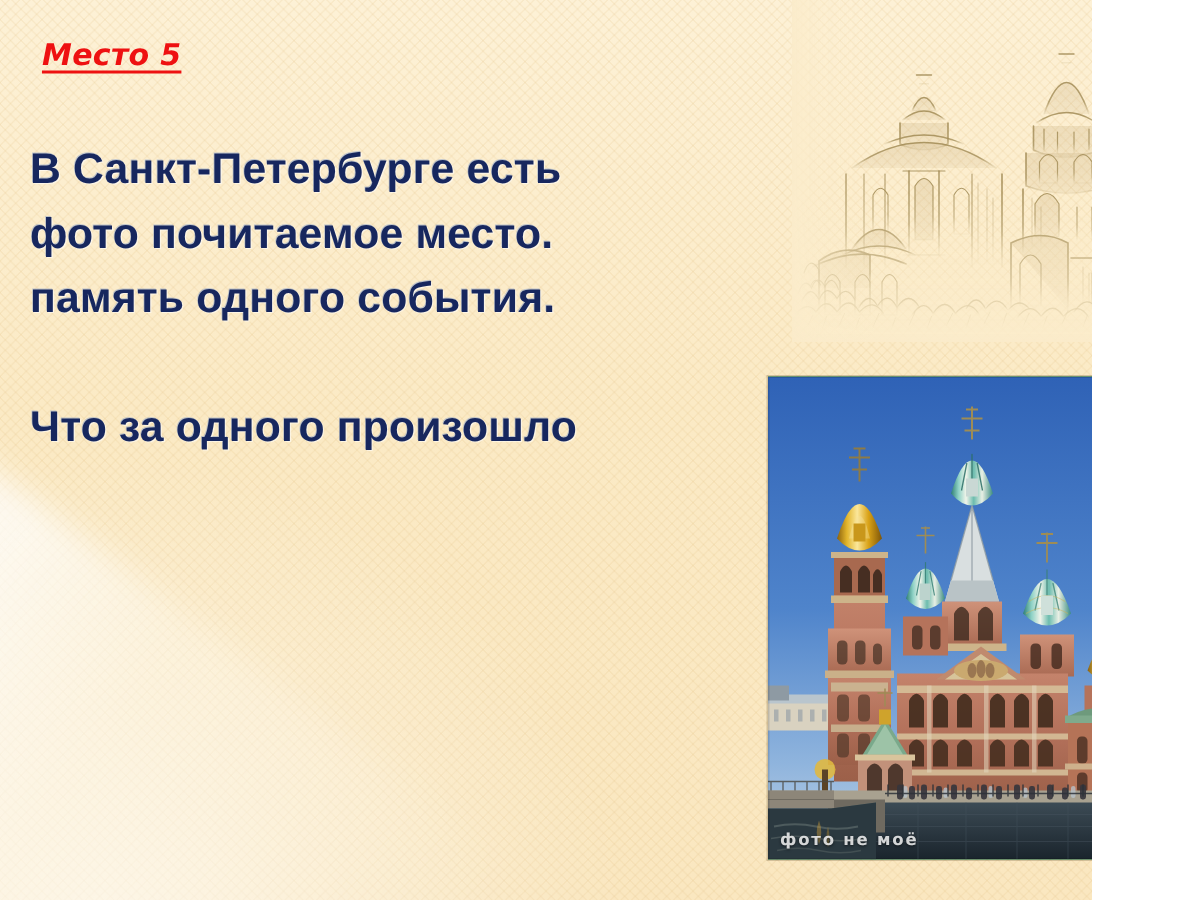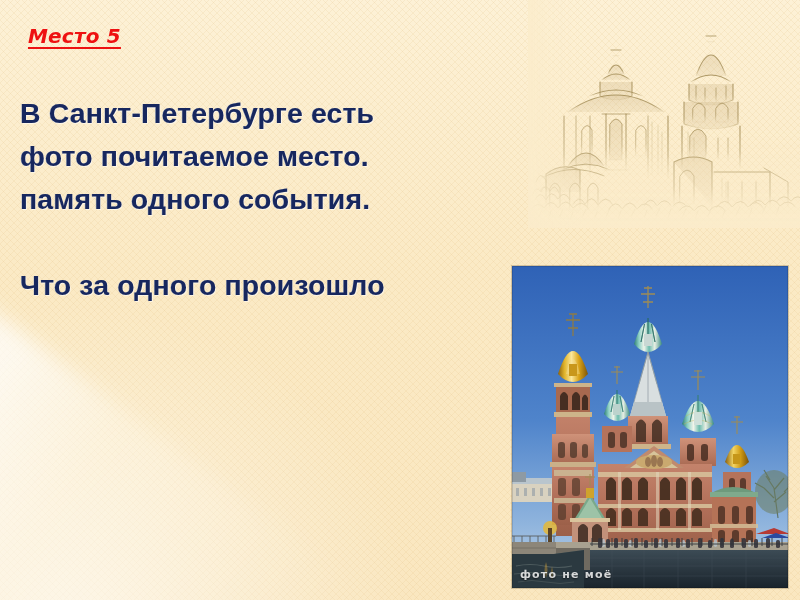--- a/index.html
+++ b/index.html
@@ -9,21 +9,21 @@
     height: 600px;
     overflow: hidden;
   }
 
   body {
     font-family: "DejaVu Sans", sans-serif;
   }
 
   #slide {
     position: relative;
-    width: 800px;
+    width: 728px;
     height: 600px;
     overflow: hidden;
     background: #fbeccb;
   }
 
   
   .paper-wash {
     position: absolute;
     inset: 0;
     background:
@@ -137,21 +137,21 @@
         rgba(251,236,203,1) 0%,
         rgba(251,236,203,0.35) 8%,
         rgba(251,236,203,0) 20%);
     pointer-events: none;
   }
 
   
   .photo {
     position: absolute;
     left: 512px;
-    top: 266px;
+    top: 251px;
     width: 276px;
     height: 322px;
     overflow: hidden;
     background: #15803d;
     box-shadow: 0 0 0 1px rgba(90,70,40,.25);
   }
   .photo svg { display: block; width: 100%; height: 100%; }
 
   .photo-watermark {
     position: absolute;

